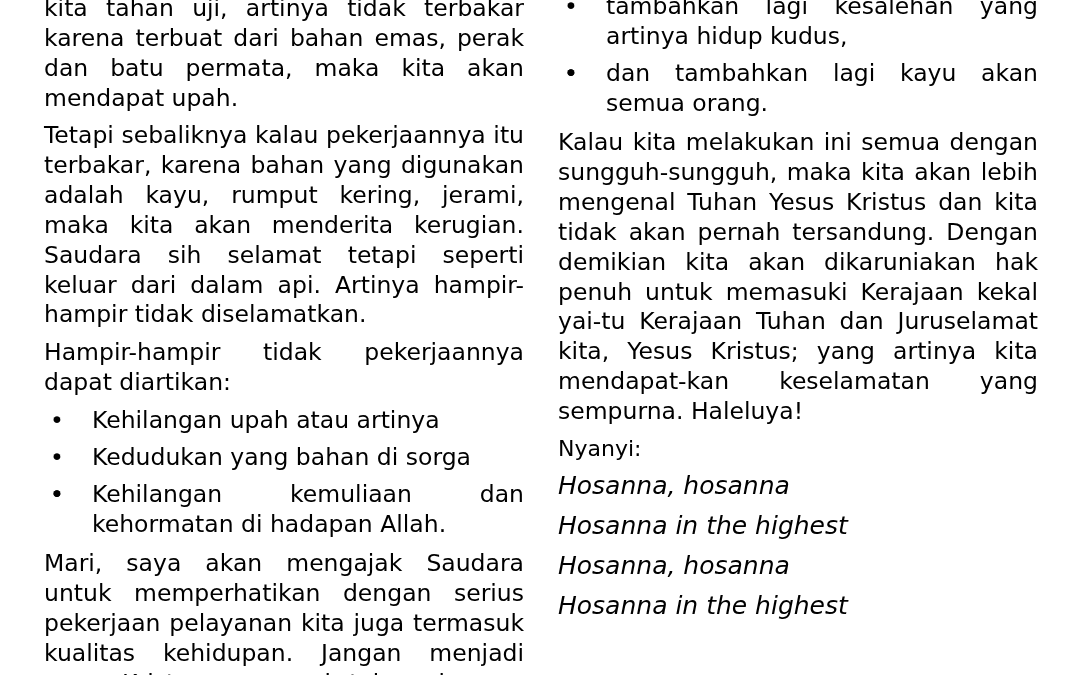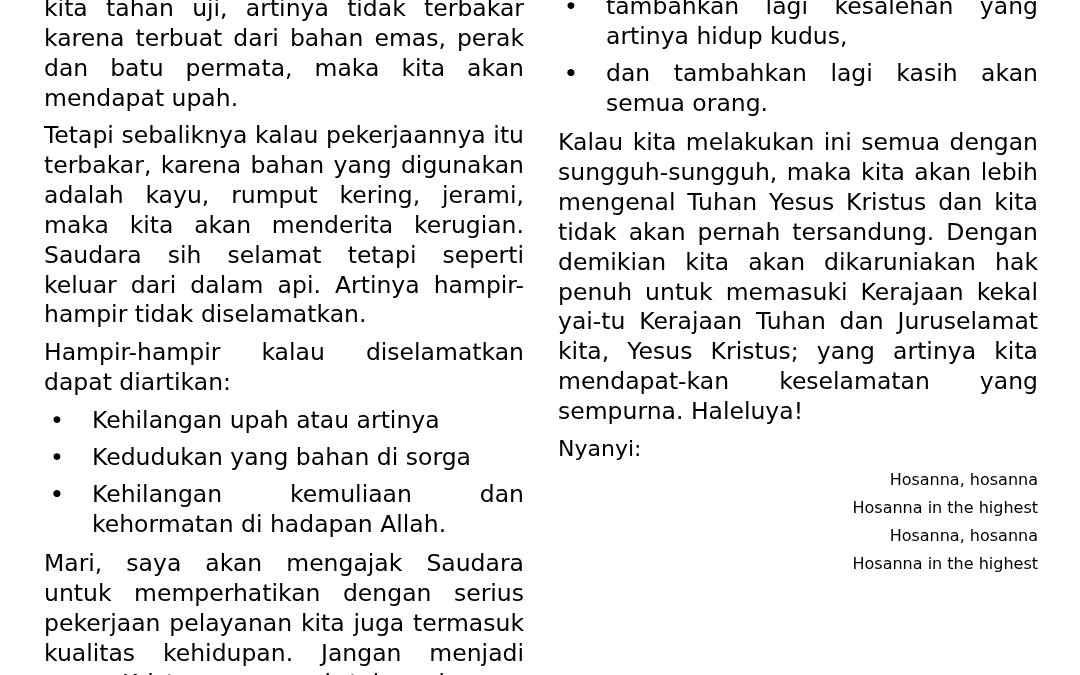--- a/index.html
+++ b/index.html
@@ -67,41 +67,42 @@
     position: absolute;
     left: 6px;
     top: 0;
     font-size: 23.5px;
     line-height: 1.27;
   }
   ul.bullets li:last-child {
     margin-bottom: 0;
   }
   .lyric {
-    font-size: 16px;
+    font-style: italic;
+    font-size: 25px;
     line-height: 1.32;
     margin: 0 0 7px 0;
-    text-align: right;
+    text-align: left;
   }
   .label-line {
     font-size: 22px;
     line-height: 1.27;
     margin: 0 0 6px 0;
   }
 </style>
 </head>
 <body>
 
 <div class="page">
   <div class="columns">
 
     <div class="col col-left">
       <p class="para">kita tahan uji, artinya tidak terbakar karena terbuat dari bahan emas, perak dan batu permata, maka kita akan mendapat upah.</p>
       <p class="para">Tetapi sebaliknya kalau pekerjaannya itu terbakar, karena bahan yang digunakan adalah kayu, rumput kering, jerami, maka kita akan menderita kerugian. Saudara sih selamat tetapi seperti keluar dari dalam api. Artinya hampir-hampir tidak diselamatkan.</p>
-      <p class="para">Hampir-hampir kalau diselamatkan dapat diartikan:</p>
+      <p class="para">Hampir-hampir tidak pekerjaannya dapat diartikan:</p>
 
       <ul class="bullets">
         <li>
           <span class="bullet-dot">•</span>
           <span>Kehilangan upah atau artinya</span>
         </li>
         <li>
           <span class="bullet-dot">•</span>
           <span>Kedudukan yang bahan di sorga</span>
         </li>
@@ -121,21 +122,21 @@
       <ul class="bullets">
         <li>
           <span class="bullet-dot">•</span>
           <span>tambahkan lagi kesalehan yang artinya hidup kudus,</span>
         </li>
         <li>
           <span class="bullet-dot">•</span>
         </li>
         <li>
           <span class="bullet-dot">•</span>
-          <span>dan tambahkan lagi kasih akan semua orang.</span>
+          <span>dan tambahkan lagi kayu akan semua orang.</span>
         </li>
       </ul>
 
       <p class="para">Kalau kita melakukan ini semua dengan sungguh-sungguh, maka kita akan lebih mengenal Tuhan Yesus Kristus dan kita tidak akan pernah tersandung. Dengan demikian kita akan dikaruniakan hak penuh untuk memasuki Kerajaan kekal yai-tu Kerajaan Tuhan dan Juruselamat kita, Yesus Kristus; yang artinya kita mendapat-kan keselamatan yang sempurna. Haleluya!</p>
 
       <p class="label-line">Nyanyi:</p>
 
       <p class="lyric">Hosanna, hosanna</p>
       <p class="lyric">Hosanna in the highest</p>
       <p class="lyric">Hosanna, hosanna</p>

